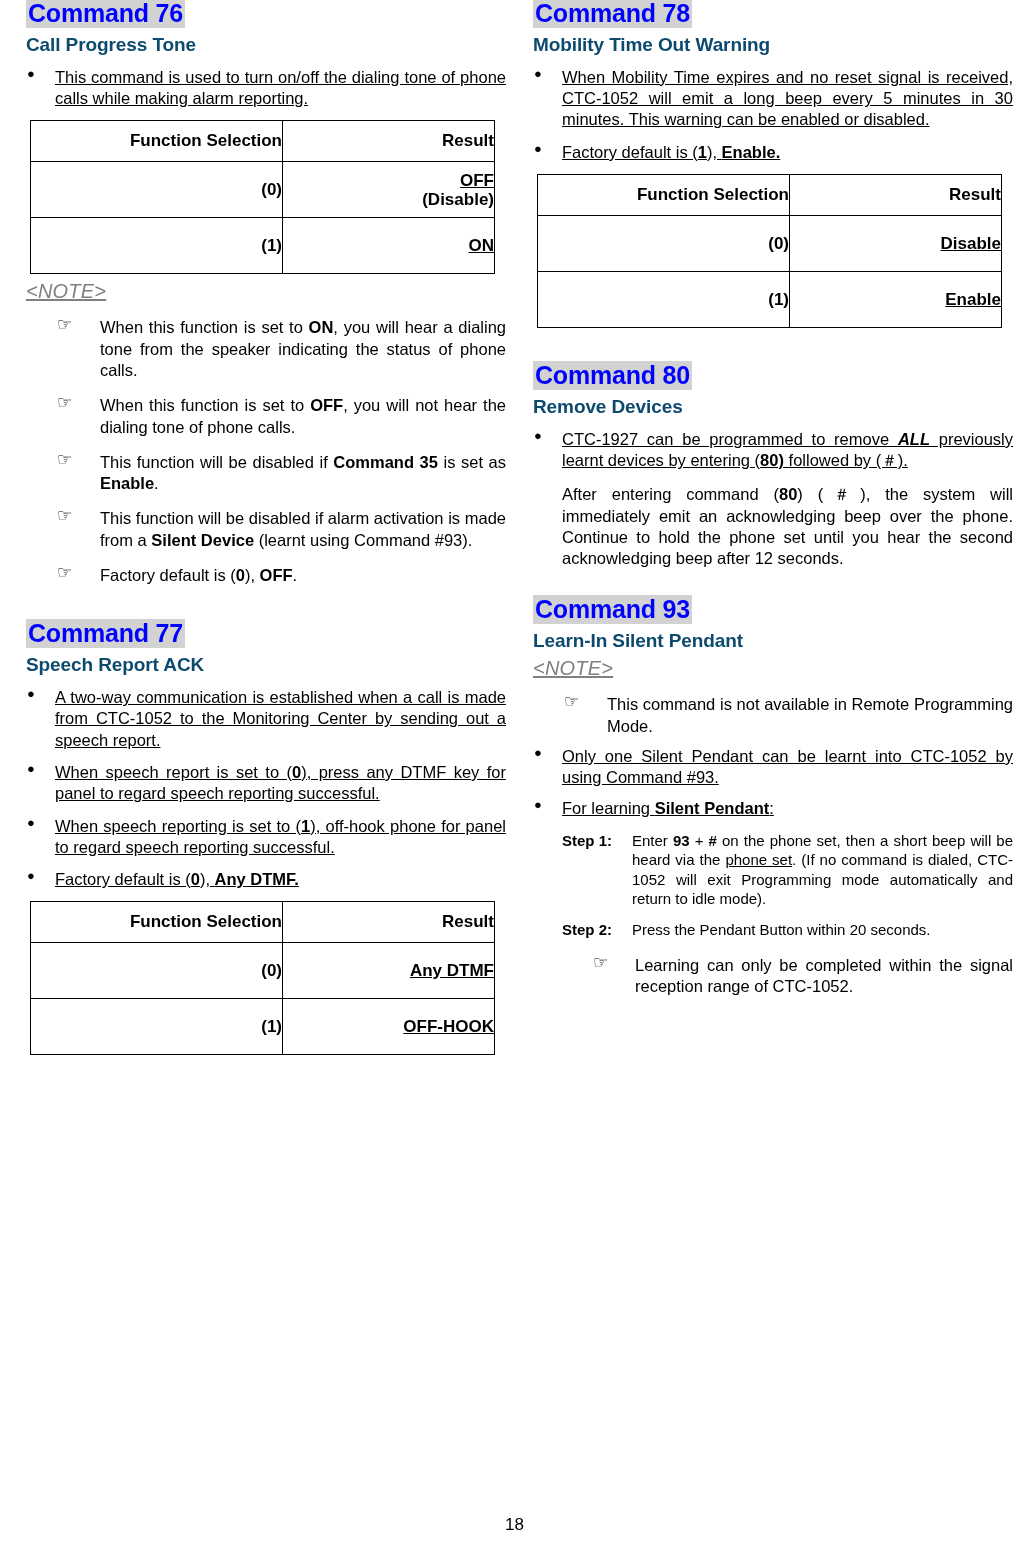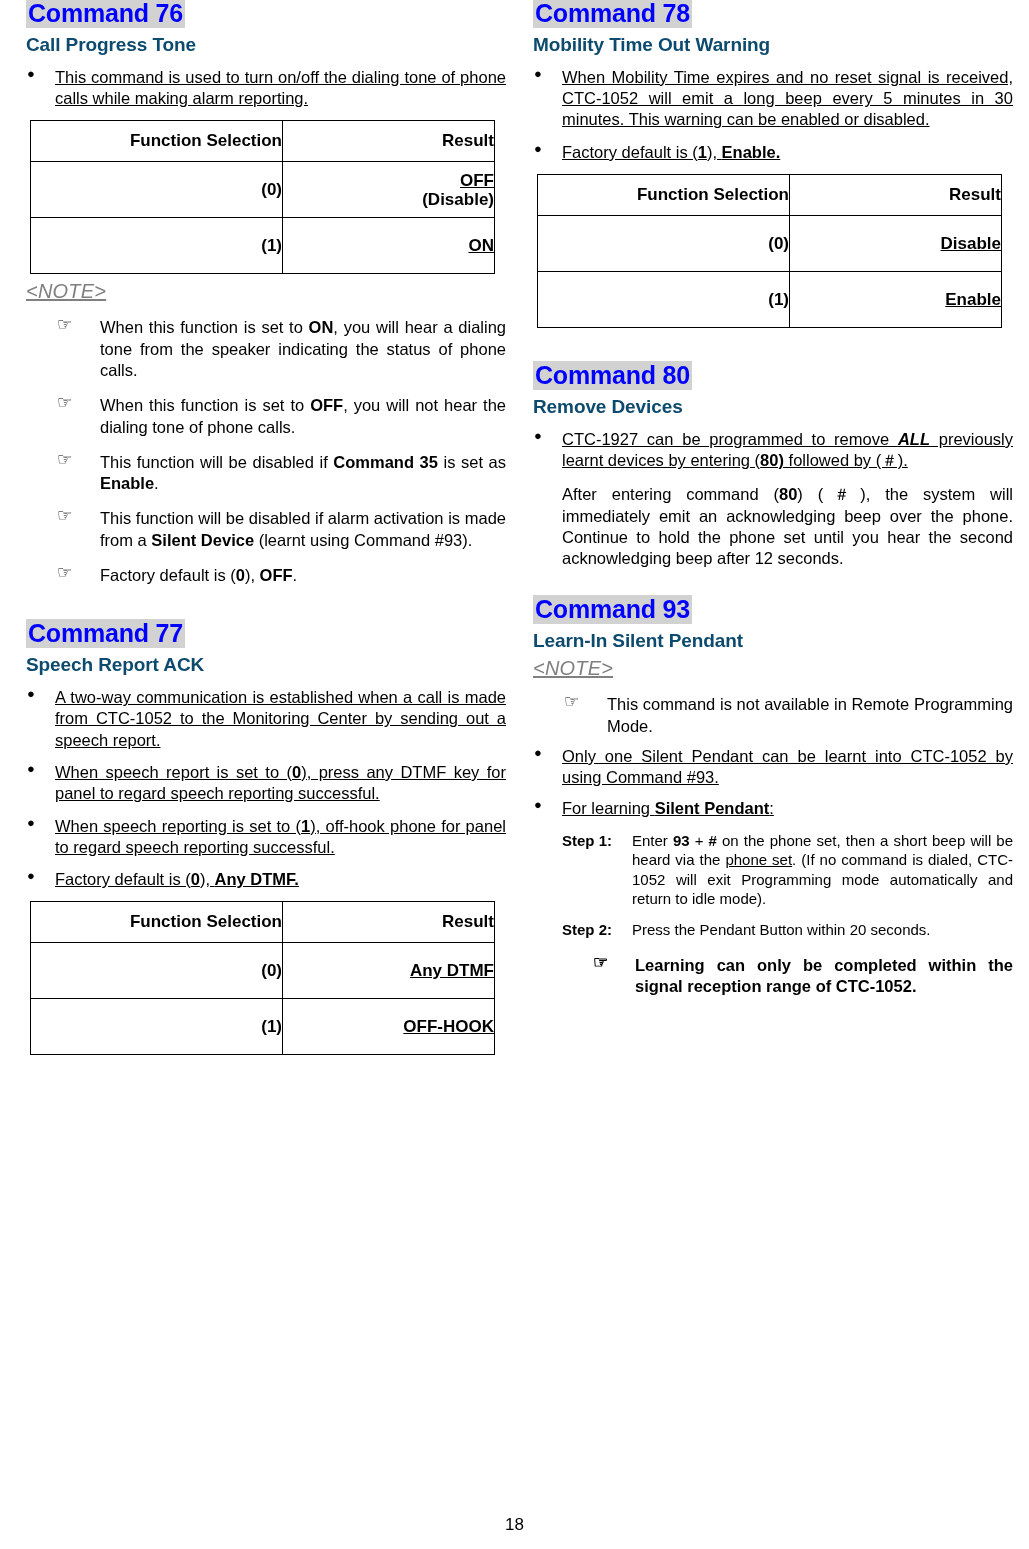--- a/index.html
+++ b/index.html
@@ -109,21 +109,20 @@
     content: "\261E";
     position: absolute;
     left: 31px;
     top: -3px;
     font-size: 17px;
   }
   
   .hand-item.deep {
     padding-left: 102px;
     margin-top: 15px;
-    font-weight: bold;
   }
   .hand-item.deep::before { left: 60px; }
 
   
   .step {
     position: relative;
     margin-top: 12px;
     padding-left: 99px;
     font-size: 15px;
     line-height: 1.29;

